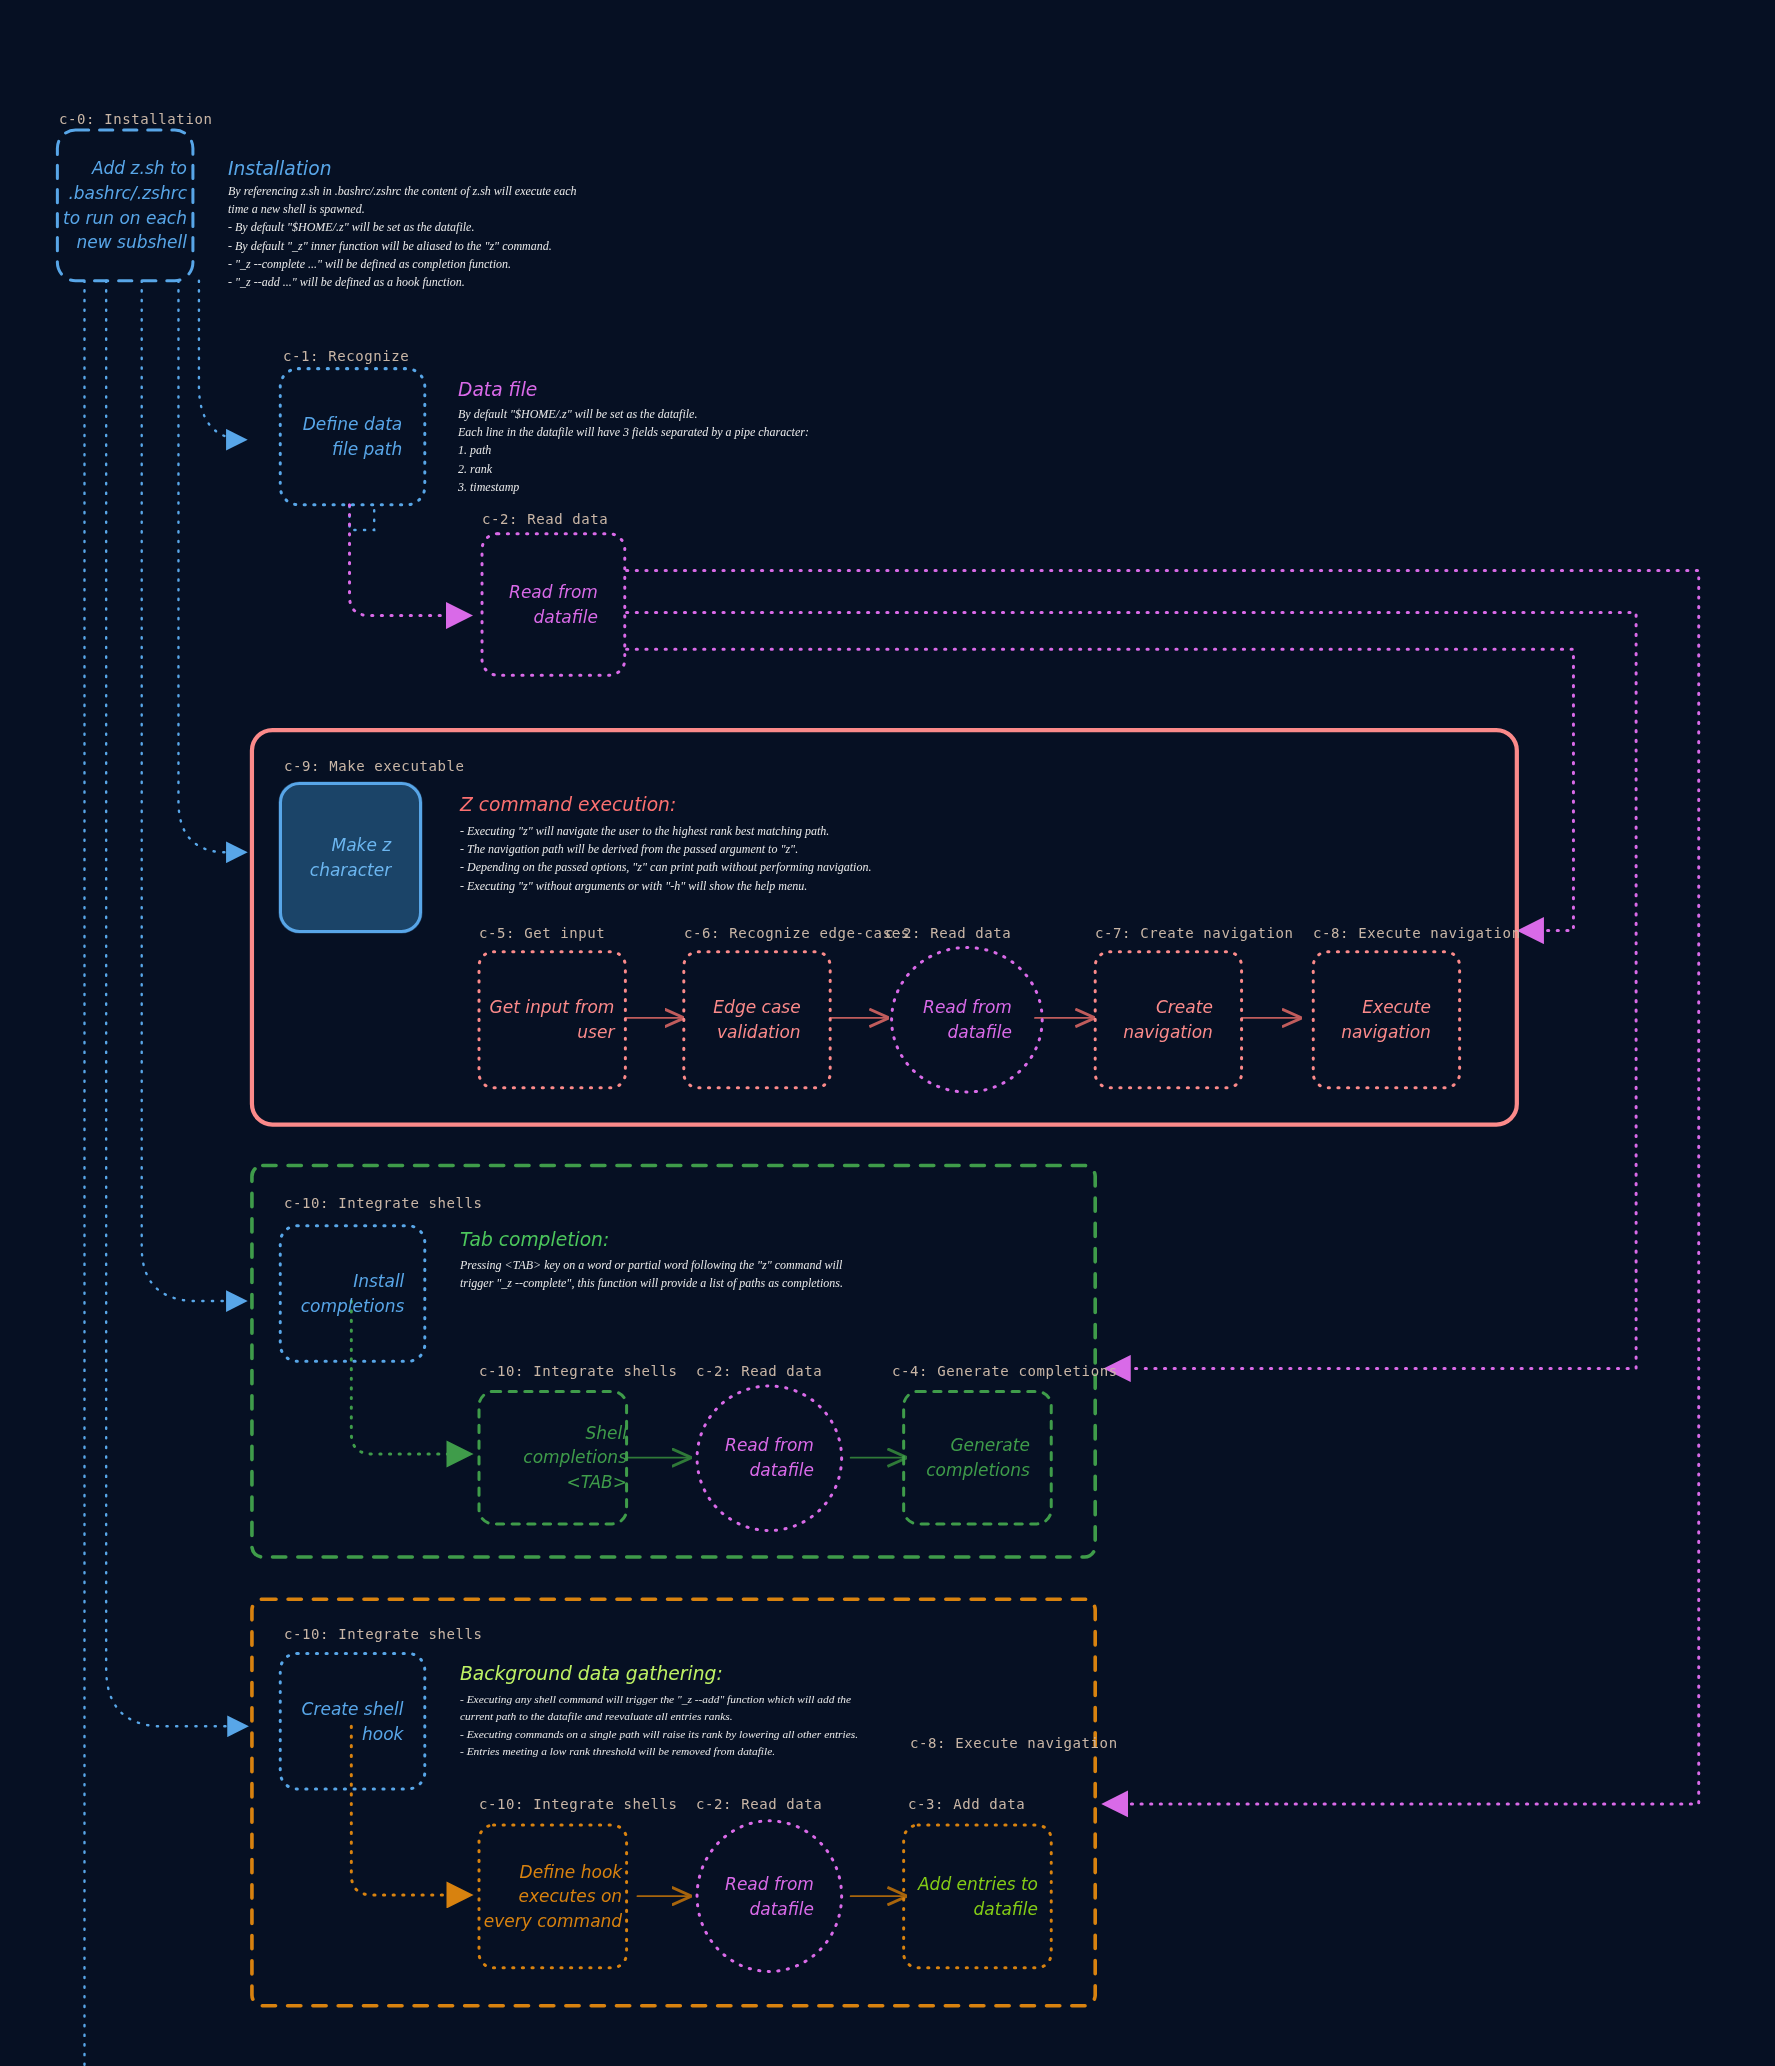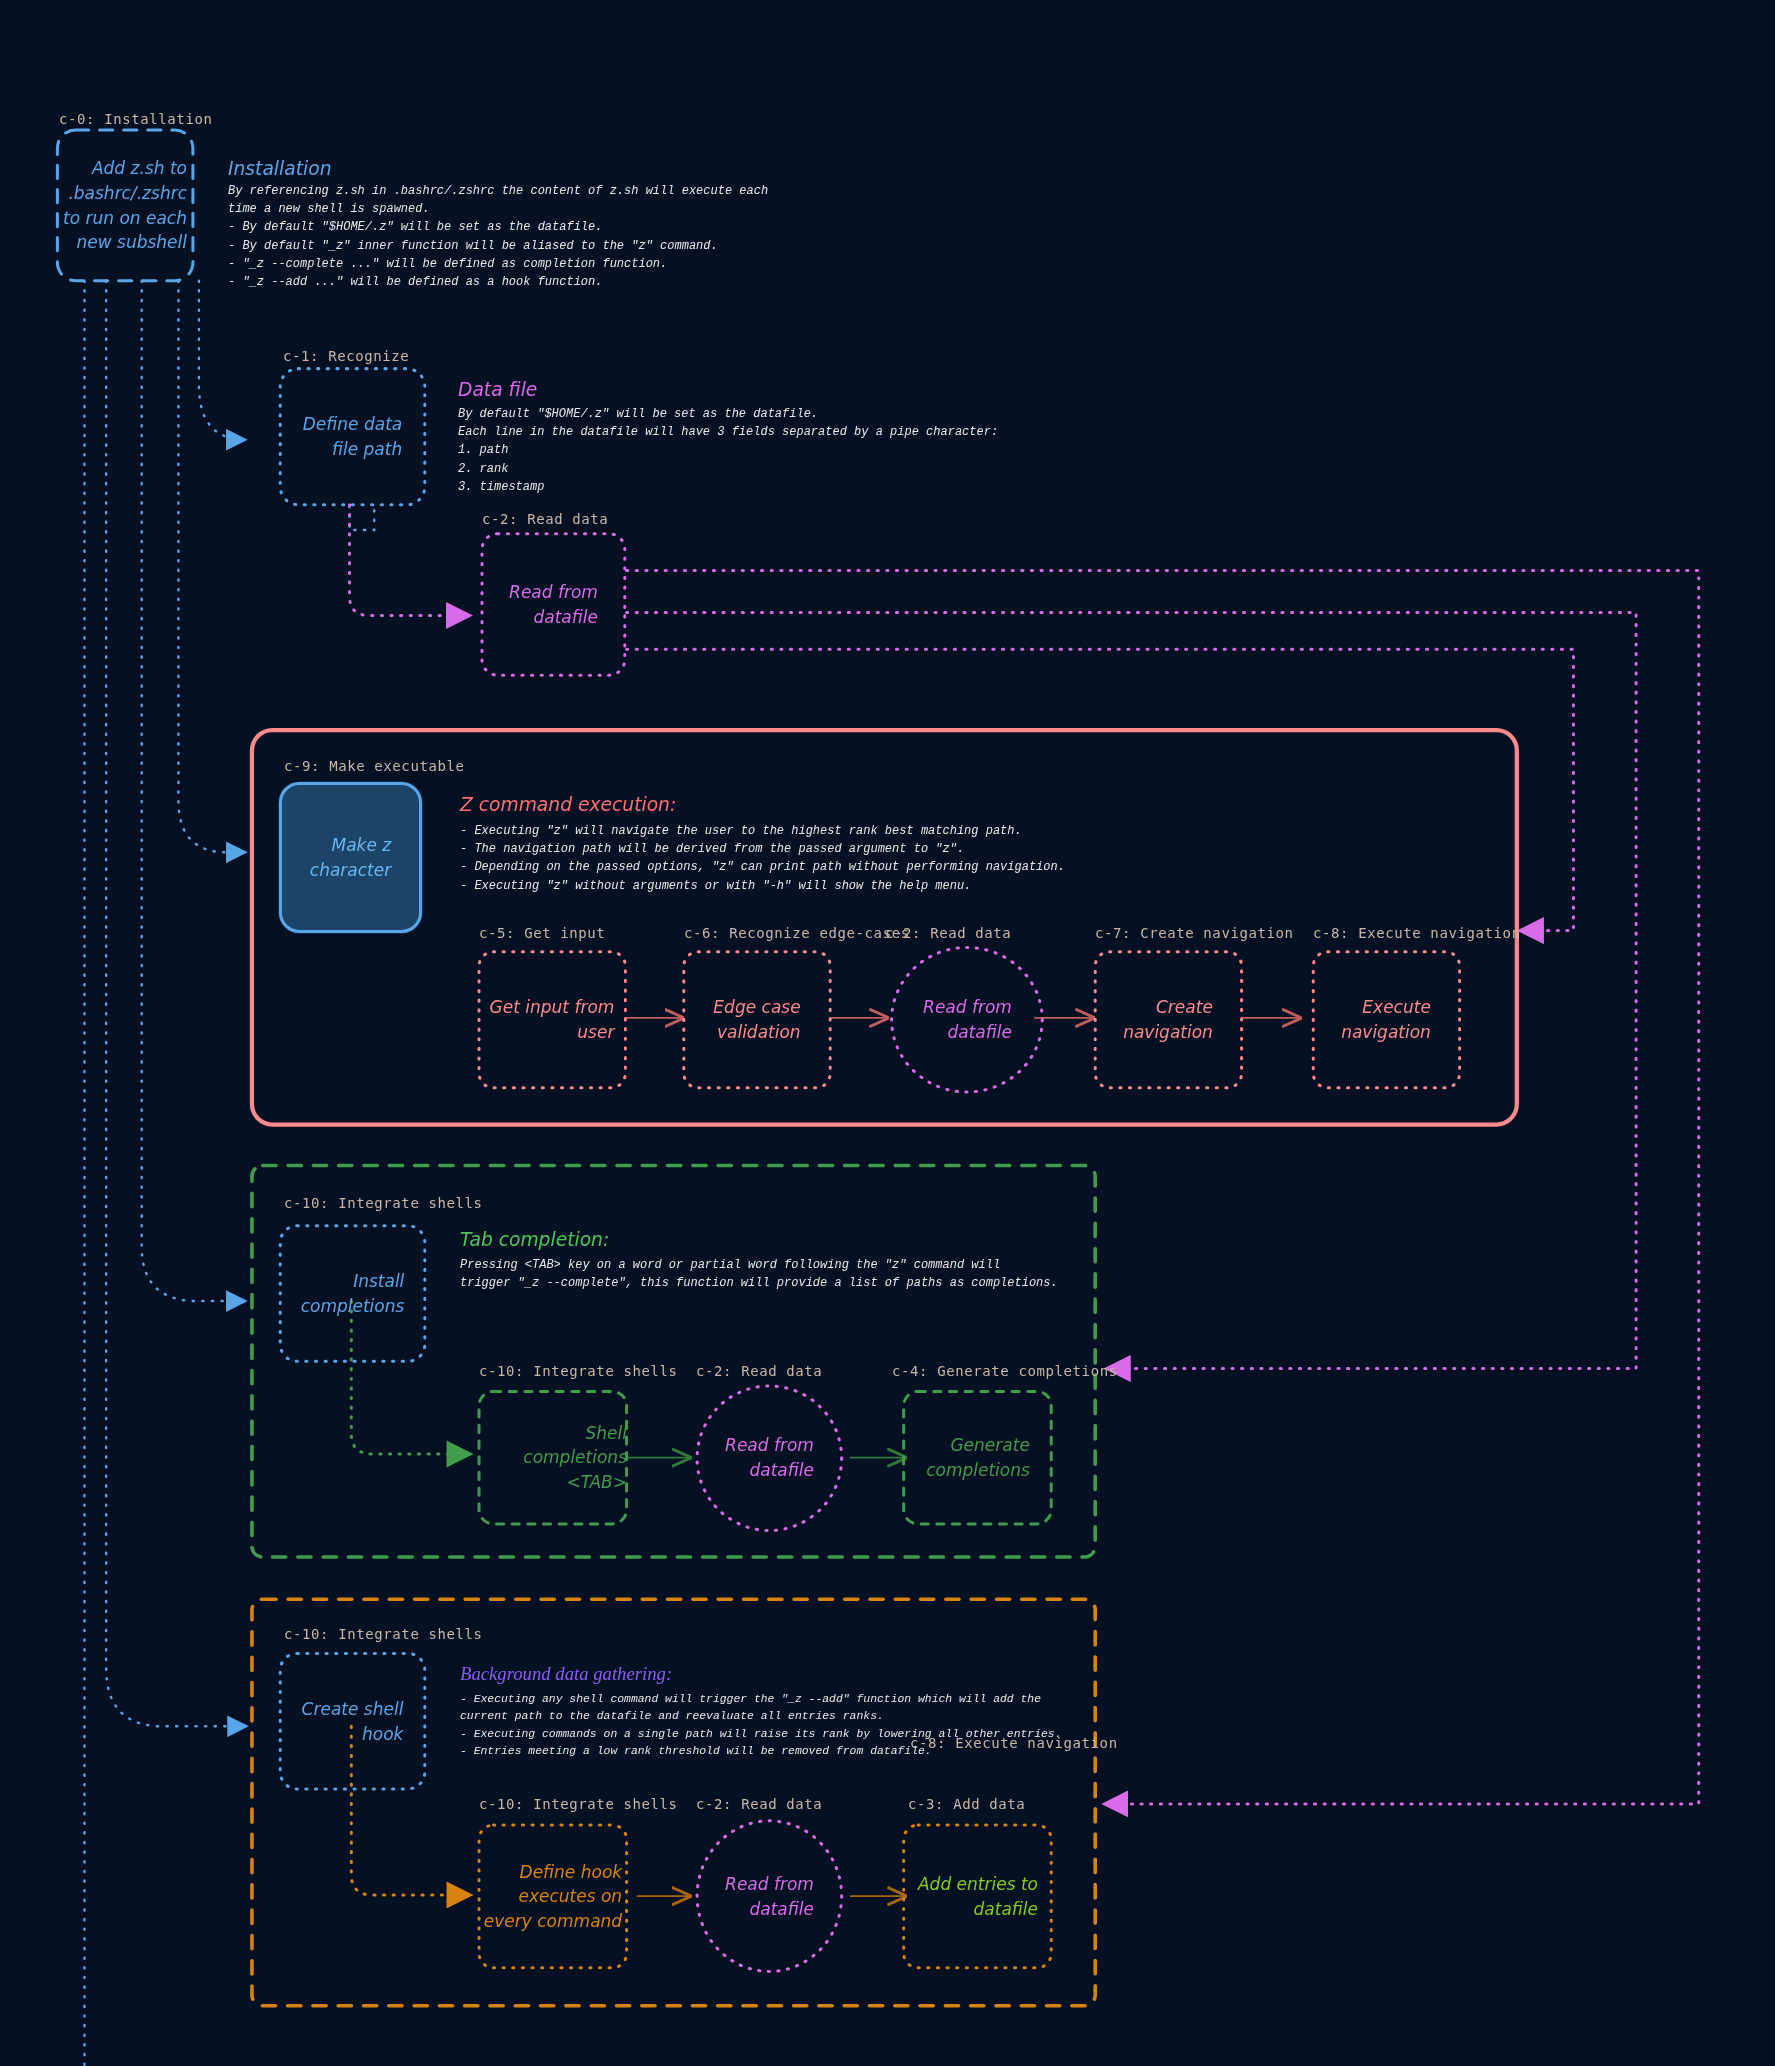--- a/index.html
+++ b/index.html
@@ -16,21 +16,21 @@
     position:absolute;font-family:"DejaVu Sans Mono",monospace;
     font-size:14px;color:#c9b6a6;letter-spacing:0.6px;white-space:pre;
   }
   .nodelabel{
     position:absolute;text-align:right;font-family:"DejaVu Sans",sans-serif;
     font-style:italic;font-size:17px;line-height:1.45;white-space:pre-line;
     display:flex;align-items:center;justify-content:center;
   }
   .mdhead{position:absolute;font-family:"DejaVu Sans",sans-serif;font-style:italic;
     font-size:18.7px;white-space:pre;}
-  .mdbody{position:absolute;font-family:Liberation Mono, monospace;font-style:italic;
+  .mdbody{position:absolute;font-family:Liberation Serif, serif;font-style:italic;
     font-size:12px;line-height:1.52;color:#e8e8e8;white-space:pre-line;}
   .mdbody.small{font-size:11.4px;}
   
   .box{position:absolute;box-sizing:border-box;}
   .hl{
     background:#1b4468;border:3px solid #58a6e8;border-radius:20.5px;
     box-shadow:0 0 0 0.6px rgba(88,166,232,.35);
   }
 </style>
 </head>
@@ -199,21 +199,21 @@
   <div class="nodelabel" style="left:694px;top:1391px;width:151px;height:133px;color:#d96ae8;">Read from
 datafile</div>
 
   <div class="sglabel" style="left:892px;top:1363px;">c-4: Generate completions</div>
   <div class="nodelabel" style="left:904px;top:1391px;width:148px;height:133px;color:#3f9c4a;">Generate
 completions</div>
 
   <div class="sglabel" style="left:284px;top:1626px;">c-10: Integrate shells</div>
   <div class="nodelabel" style="left:280px;top:1654px;width:145px;height:136px;color:#58a6e8;">Create shell
 hook</div>
-  <div class="mdhead" style="left:460px;top:1663px;color:#8b5cf6;font-family:Liberation Serif, serif;">Background data gathering:</div>
+  <div class="mdhead" style="left:460px;top:1663px;color:#bef264;">Background data gathering:</div>
   <div class="mdbody small" style="left:460px;top:1691px;width:639px;">- Executing any shell command will trigger the "_z --add" function which will add the
 current path to the datafile and reevaluate all entries ranks.
 - Executing commands on a single path will raise its rank by lowering all other entries.
 - Entries meeting a low rank threshold will be removed from datafile.</div>
   <div class="sglabel" style="left:910px;top:1735px;">c-8: Execute navigation</div>
 
   <div class="sglabel" style="left:479px;top:1796px;">c-10: Integrate shells</div>
   <div class="nodelabel" style="left:476px;top:1825px;width:154px;height:143px;color:#d8820f;">Define hook
 executes on
 every command</div>

